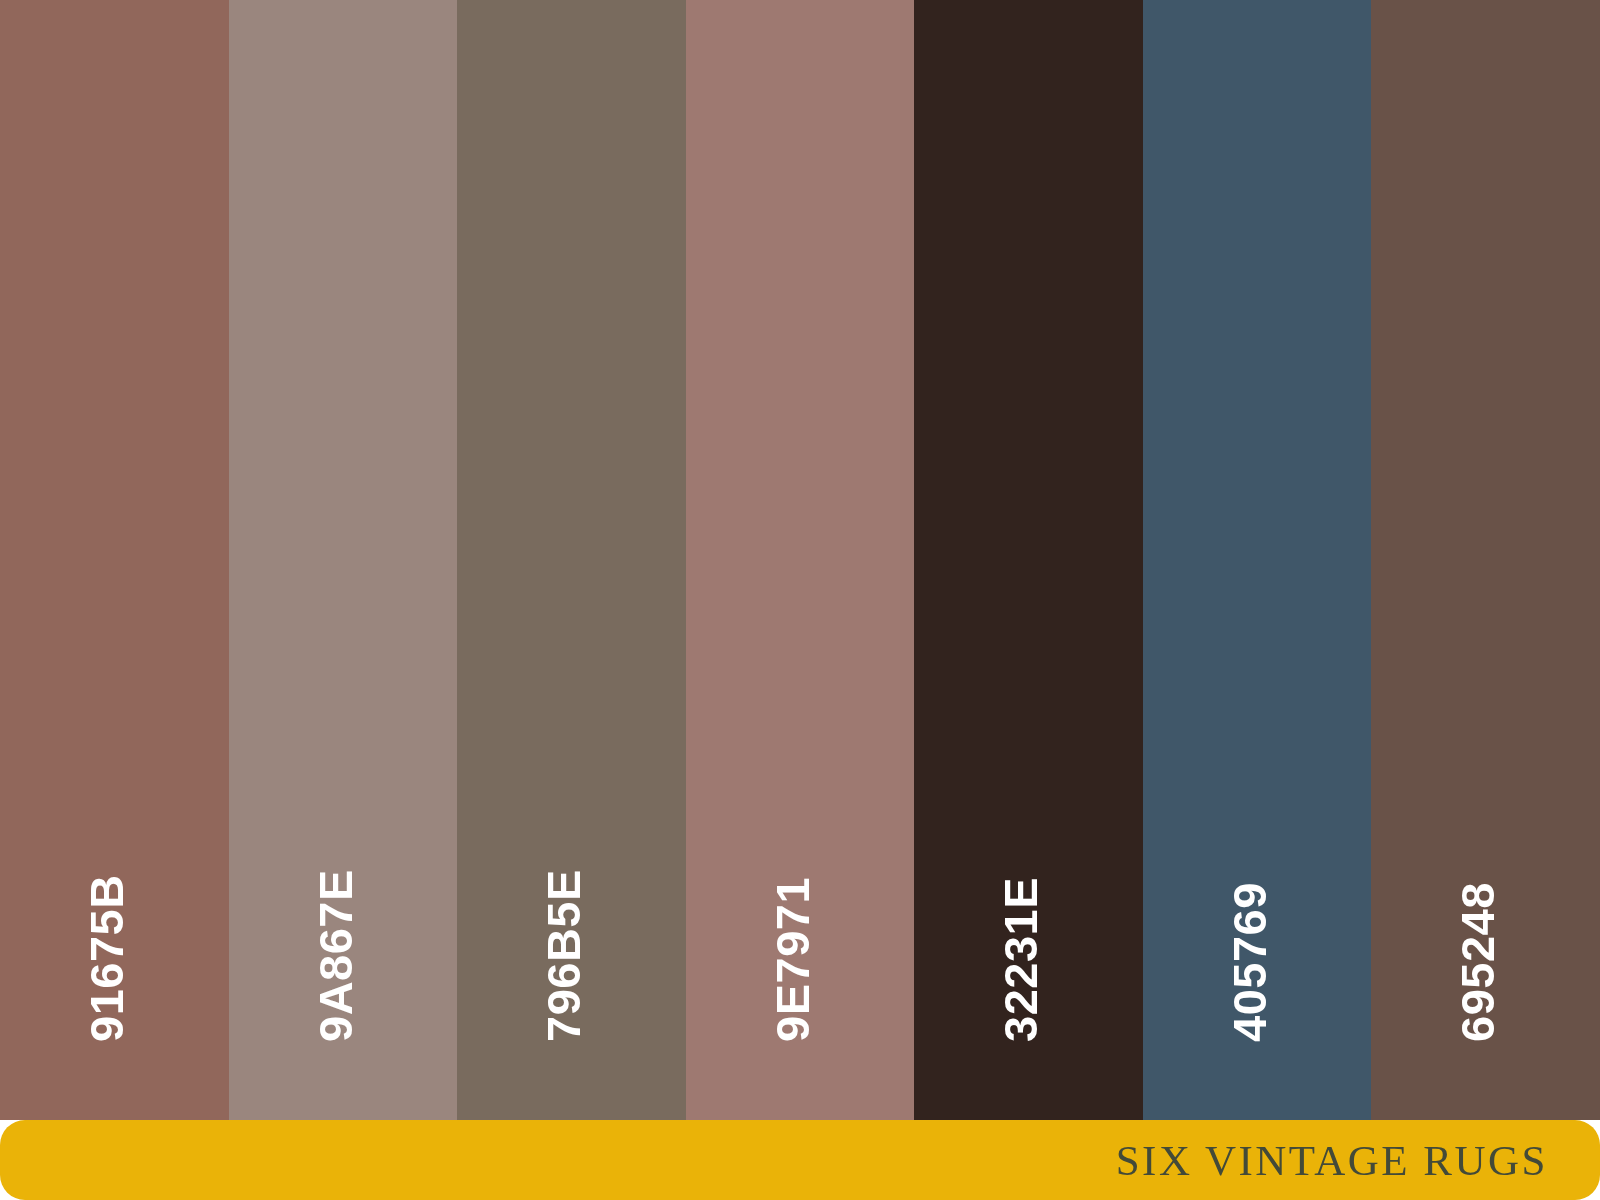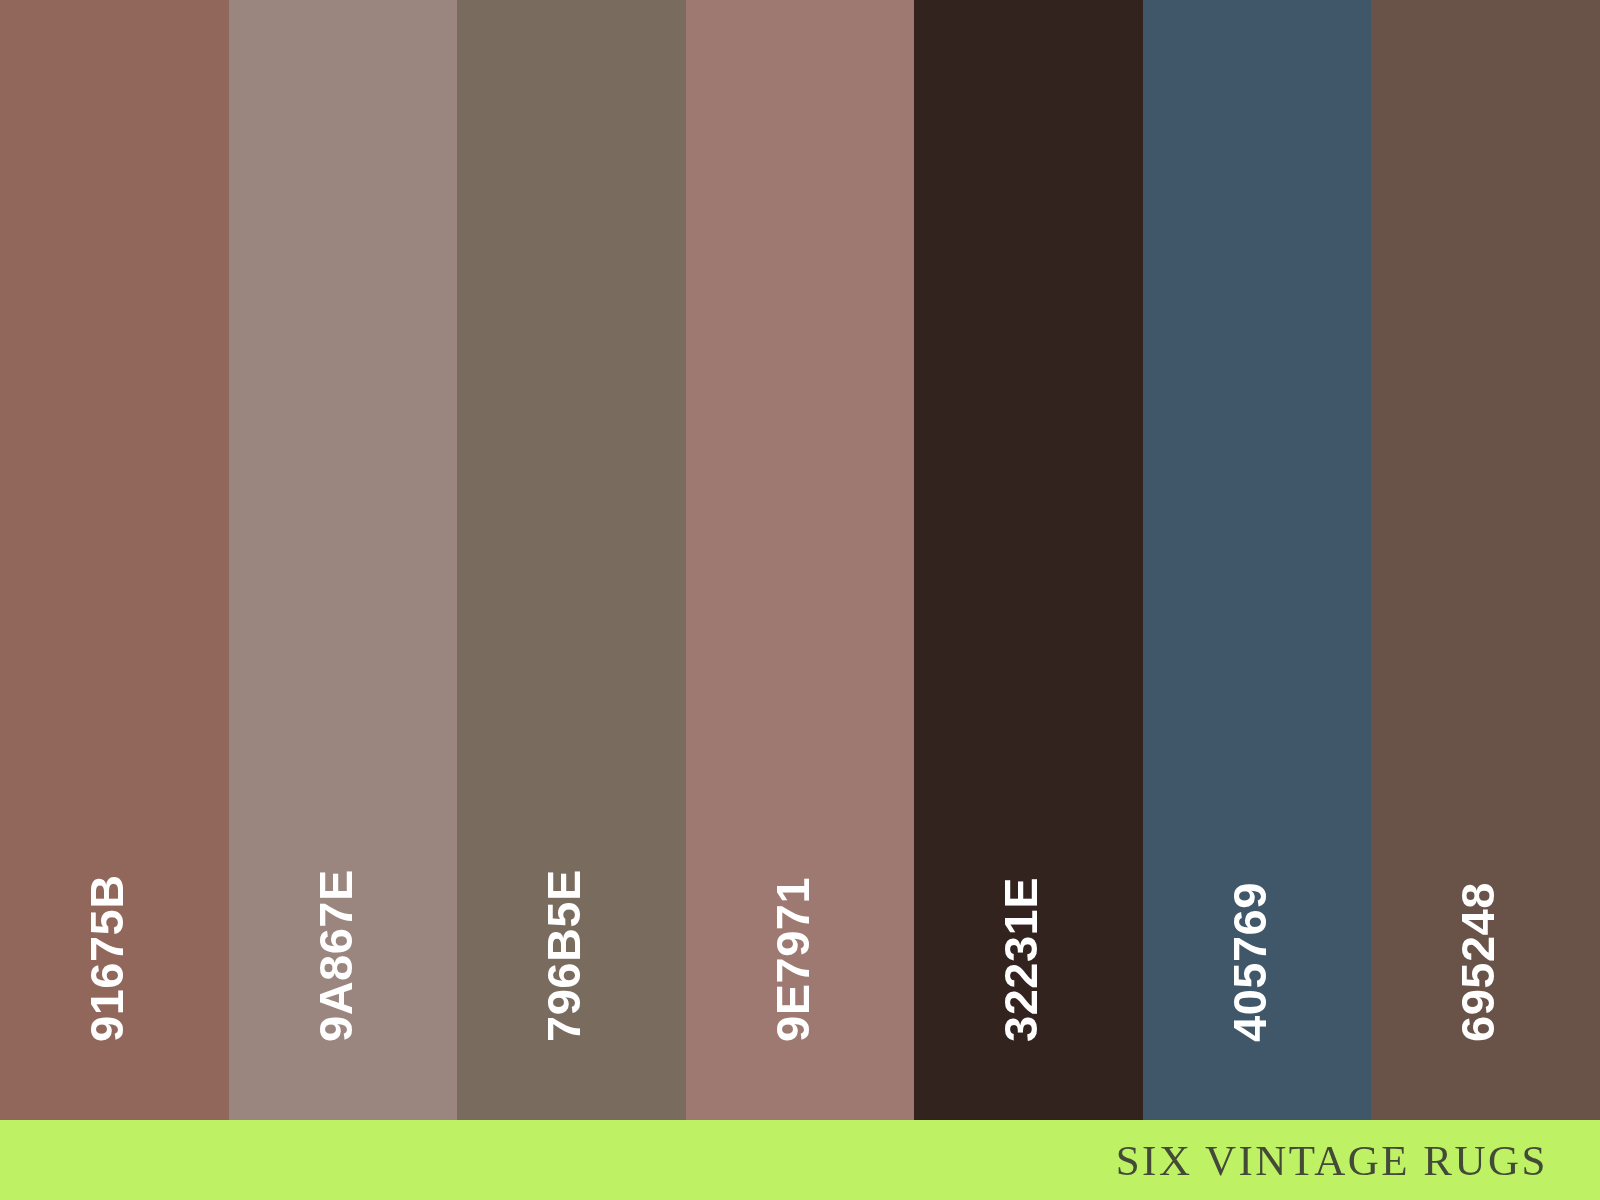--- a/index.html
+++ b/index.html
@@ -116,17 +116,17 @@
     </div>
 
     <div class="swatch" style="background: rgb(105, 82, 72);">
       <div class="swatch-label">
         <span class="swatch-label-text" style="color: rgb(255, 255, 255);">695248</span>
       </div>
     </div>
 
   </div>
 
-  <div id="footer-bar" style="background: #bef264;">
+  <div id="footer-bar" style="background: #eab308; border-radius: 25px;">
     <div id="brand-wordmark" style="color: rgb(67, 74, 56);">SIX VINTAGE RUGS</div>
   </div>
 
 </div>
 
 </body></html>

